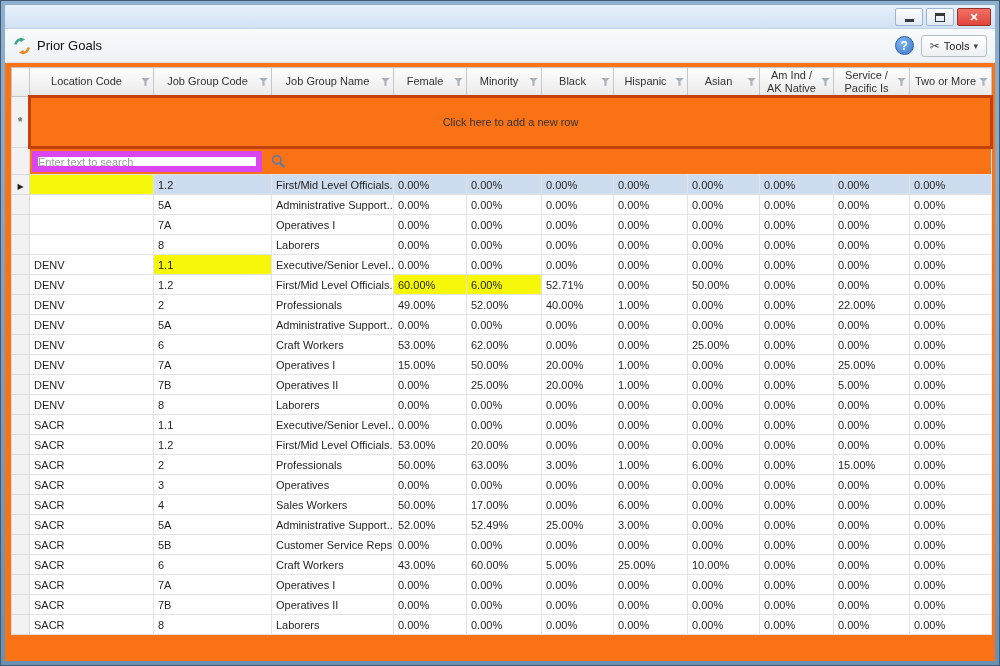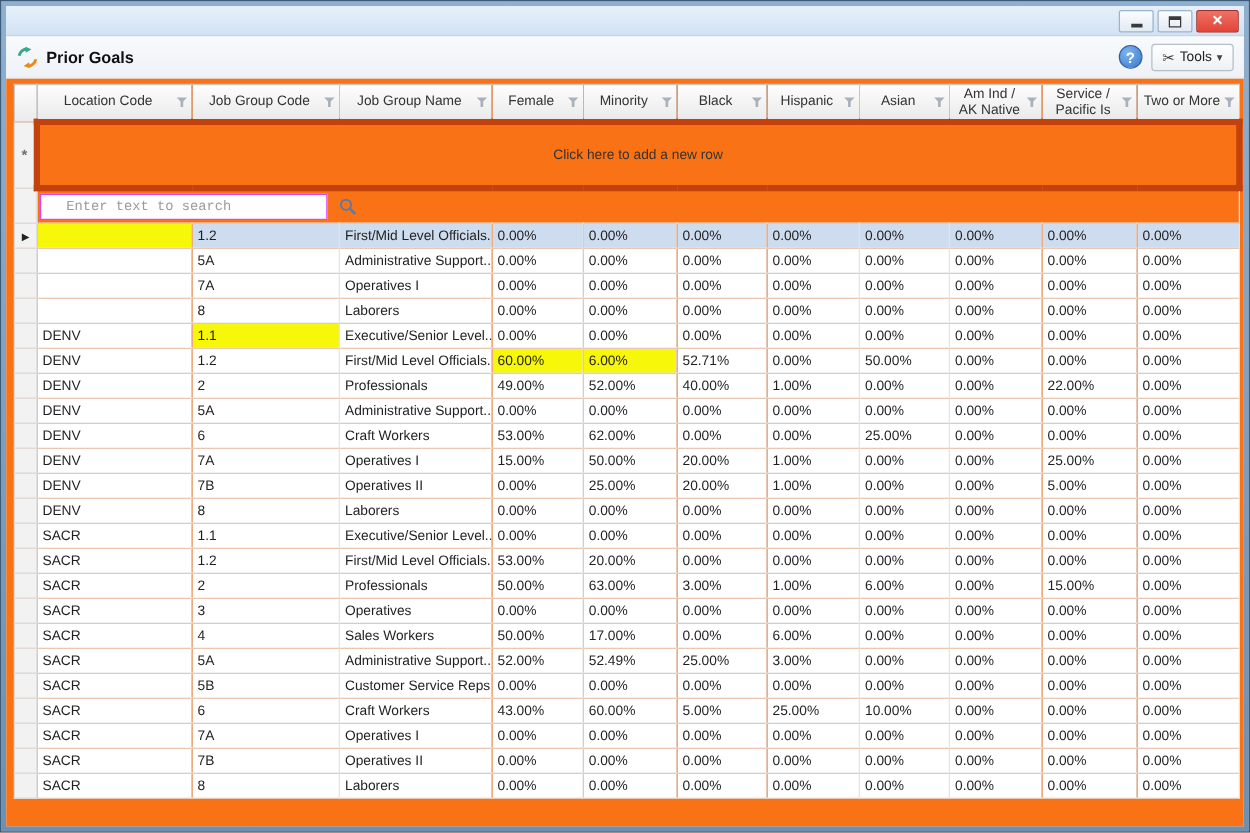--- a/index.html
+++ b/index.html
@@ -20,21 +20,21 @@
   .g-min { width:9px; height:3px; background:#3a3a3a; margin-top:7px; }
   .g-max { width:10px; height:9px; border:1px solid #3a3a3a; border-top-width:3px; }
   .win-btn.close { width:34px; background:linear-gradient(#ef7165, var(--c-close_button,#e2453a));
                    border-color:#9c2f27; }
   .g-x { color:#fff; font-size:11px; font-weight:bold; line-height:1; }
 
   
   .toolbar { height:34px; flex:0 0 34px; display:flex; align-items:center; padding:0 8px;
              background:linear-gradient(#f8fafc,#eef2f7); border-bottom:1px solid #dde2e8; }
   .refresh-icon { width:18px; height:18px; display:inline-block; }
-  .page-title { font-size:13px; font-weight:bold; color:#101010; margin-left:6px; }
+  .page-title { font-size:13px; font-weight:normal; color:#101010; margin-left:6px; }
   .toolbar-right { margin-left:auto; display:flex; align-items:center; gap:7px; }
   .help-btn { width:19px; height:19px; border-radius:50%;
               background:radial-gradient(circle at 35% 30%, #7db5f0, var(--c-help_button,#3d78c9));
               color:#fff; font-weight:bold; font-size:12px; display:flex; align-items:center;
               justify-content:center; border:1px solid #2c5ea6; cursor:pointer; padding:0; }
   .tools-btn { height:22px; display:flex; align-items:center; gap:4px; padding:0 8px;
                background:linear-gradient(#ffffff,#edf0f4); border:1px solid #b6bec8;
                border-radius:3px; font-size:11px; color:#222; cursor:pointer; }
   .scissors { font-size:12px; color:#444; line-height:1; }
   .caret { font-size:9px; color:#444; }
@@ -50,26 +50,26 @@
   th.ind-h { background:linear-gradient(#fdfdfd,#eaeaea); border:1px solid #c6c6c6; }
   .funnel { position:absolute; right:3px; top:50%; margin-top:-4px; width:9px; height:8px;
             background:#a8b2bd; clip-path:polygon(0 0,100% 0,62% 45%,62% 100%,38% 100%,38% 45%); }
   td.cell { border:1px solid #e3e3e3; height:20px; padding:1px 4px; overflow:hidden;
             white-space:nowrap; background:#fff; cursor:default; }
   td.ind { background:#f2f2f2; border:1px solid #dadada; text-align:center; width:18px;
            padding:0; cursor:pointer; }
   tr.sel td.cell { background:var(--c-selection,#cddcee); }
   td.cell.hl { background:var(--c-cell_highlight,#f7f70a) !important; }
   .arrow { font-size:8px; color:#222; line-height:1; }
-  tr.add-row td.add-cell { border:5px solid #c2410c; text-align:center; height:18px;
+  tr.add-row td.add-cell { border:3px solid #c2410c; text-align:center; height:18px;
             color:#333; padding:18px 4px; cursor:pointer; }
   .asterisk { color:#707070; font-size:12px; font-weight:bold; line-height:1; }
   tr.search-row td.search-cell { border:1px solid #e3e3e3; height:27px; padding:2px 2px; }
-  .search-input { width:230px; height:21px; border:1px solid #d946ef; padding:0 20px;
-                  font-size:11px; font-family:Liberation Mono, monospace; color:#222; vertical-align:middle; }
+  .search-input { width:230px; height:21px; border:6px solid #d946ef; padding:0 0;
+                  font-size:11px; font-family:Liberation Sans, sans-serif; color:#222; vertical-align:middle; }
   .search-input::placeholder { color:#9b9b9b; }
   .search-btn { width:24px; height:21px; border:none; background:transparent; cursor:pointer;
                 padding:2px 0 0 2px; vertical-align:middle; }
 </style>
 </head>
 <body>
 
 <div class="window">
   <div class="inner">
 

